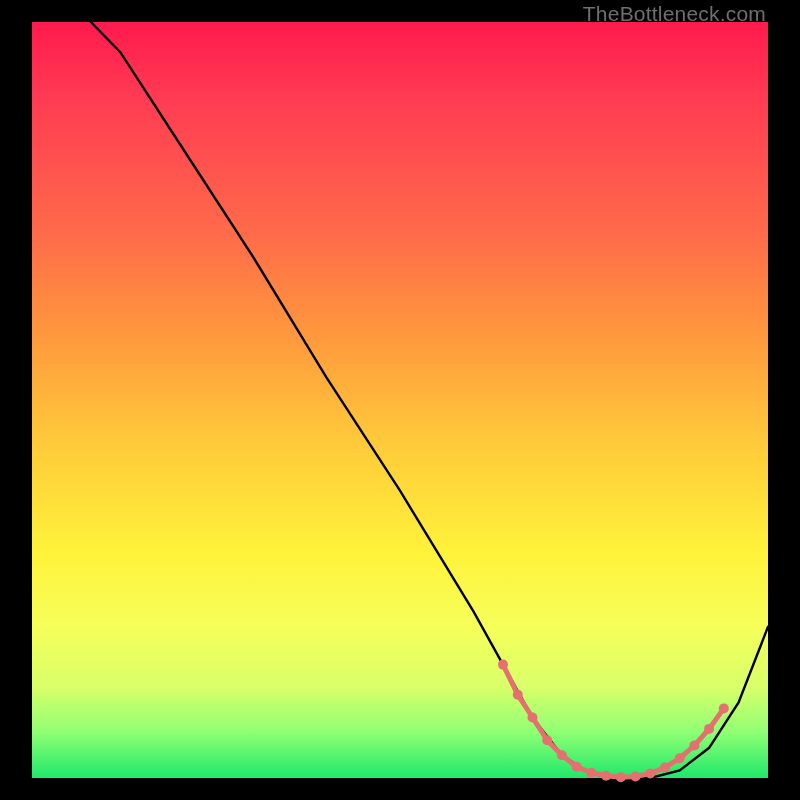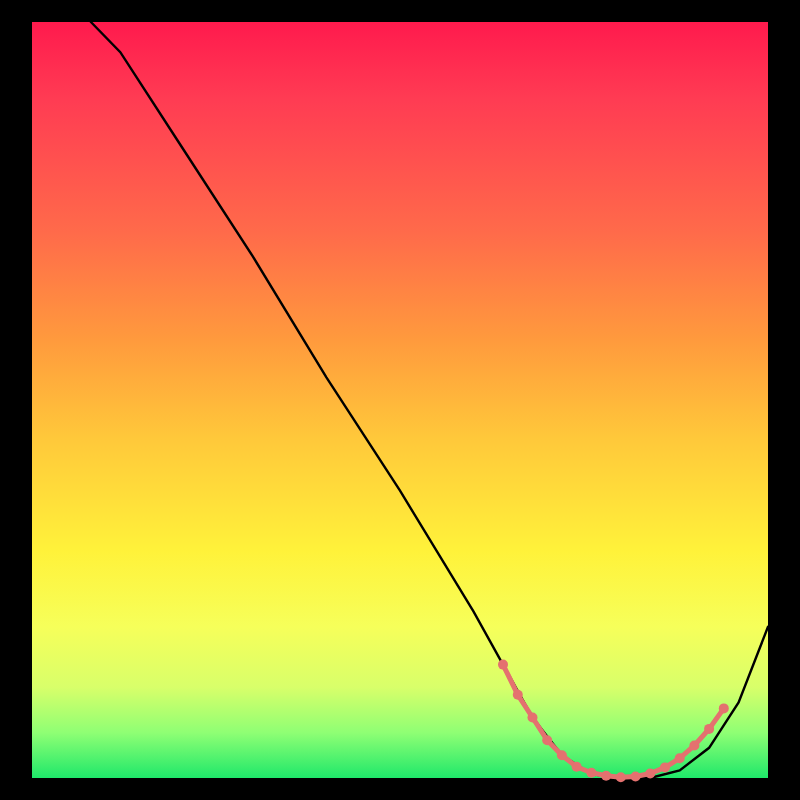--- a/index.html
+++ b/index.html
@@ -55,20 +55,21 @@
     top: 0;
     width: 736px;
     height: 756px;
     overflow: visible;
   }
 </style>
 </head>
 <body>
 
 <div class="frame">
+  <div class="watermark">TheBottleneck.com</div>
 
   <div class="plot">
     <svg class="curve" viewBox="0 0 736 756" preserveAspectRatio="none">
       <path id="curve-path" fill="none" stroke="#000000" stroke-width="2.4" stroke-linecap="round" d="M58.9 0.0 L88.3 30.2 L147.2 121.0 L220.8 234.4 L294.4 355.3 L368.0 468.7 L441.6 589.7 L471.0 642.6 L500.5 695.5 L529.9 733.3 L559.4 752.2 L588.8 756.0 L618.2 756.0 L647.7 748.4 L677.1 725.8 L706.6 680.4 L736.0 604.8"></path>
       <path id="marker-underlay" fill="none" stroke="#e4716f" stroke-width="5" stroke-linecap="round" d="M471.0 642.6 L485.8 672.8 L500.5 695.5 L515.2 718.2 L529.9 733.3 L544.6 744.7 L559.4 750.7 L574.1 753.7 L588.8 755.2 L603.5 754.5 L618.2 751.5 L633.0 745.4 L647.7 736.3 L662.4 723.5 L677.1 706.9 L691.8 686.4"></path>
       <g id="marker-dots">
           <circle cx="471.0" cy="642.6" r="5" fill="#e4716f"></circle>
           <circle cx="485.8" cy="672.8" r="5" fill="#e4716f"></circle>
           <circle cx="500.5" cy="695.5" r="5" fill="#e4716f"></circle>
           <circle cx="515.2" cy="718.2" r="5" fill="#e4716f"></circle>

